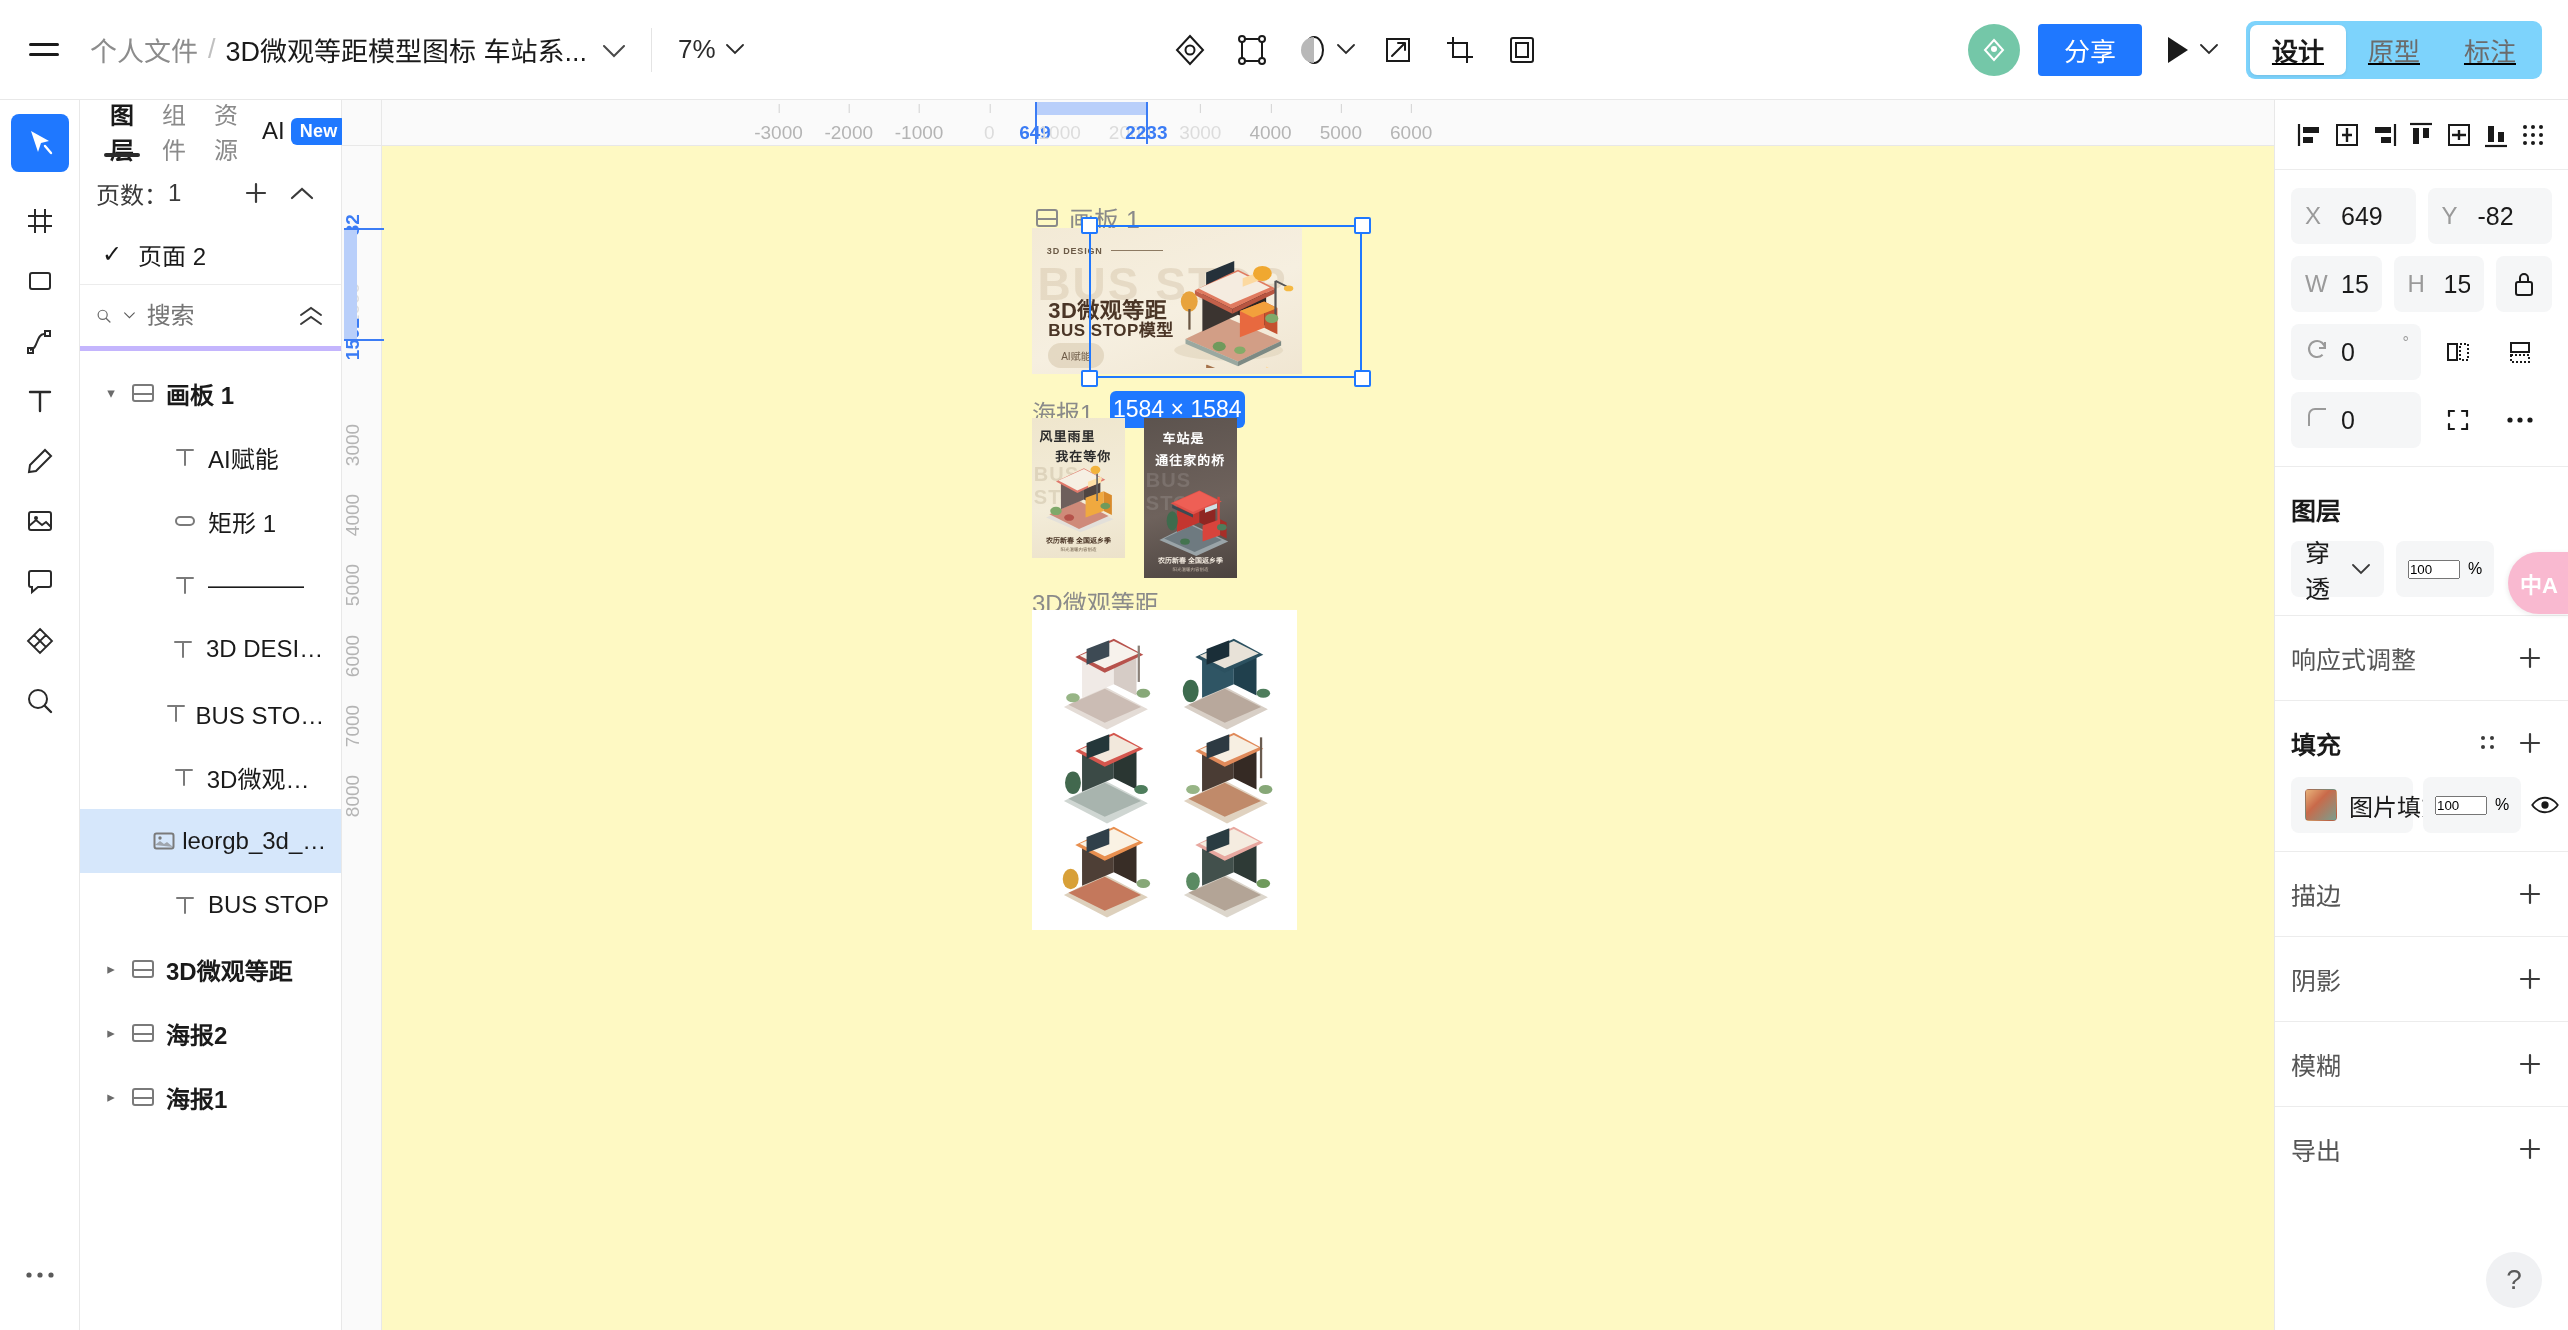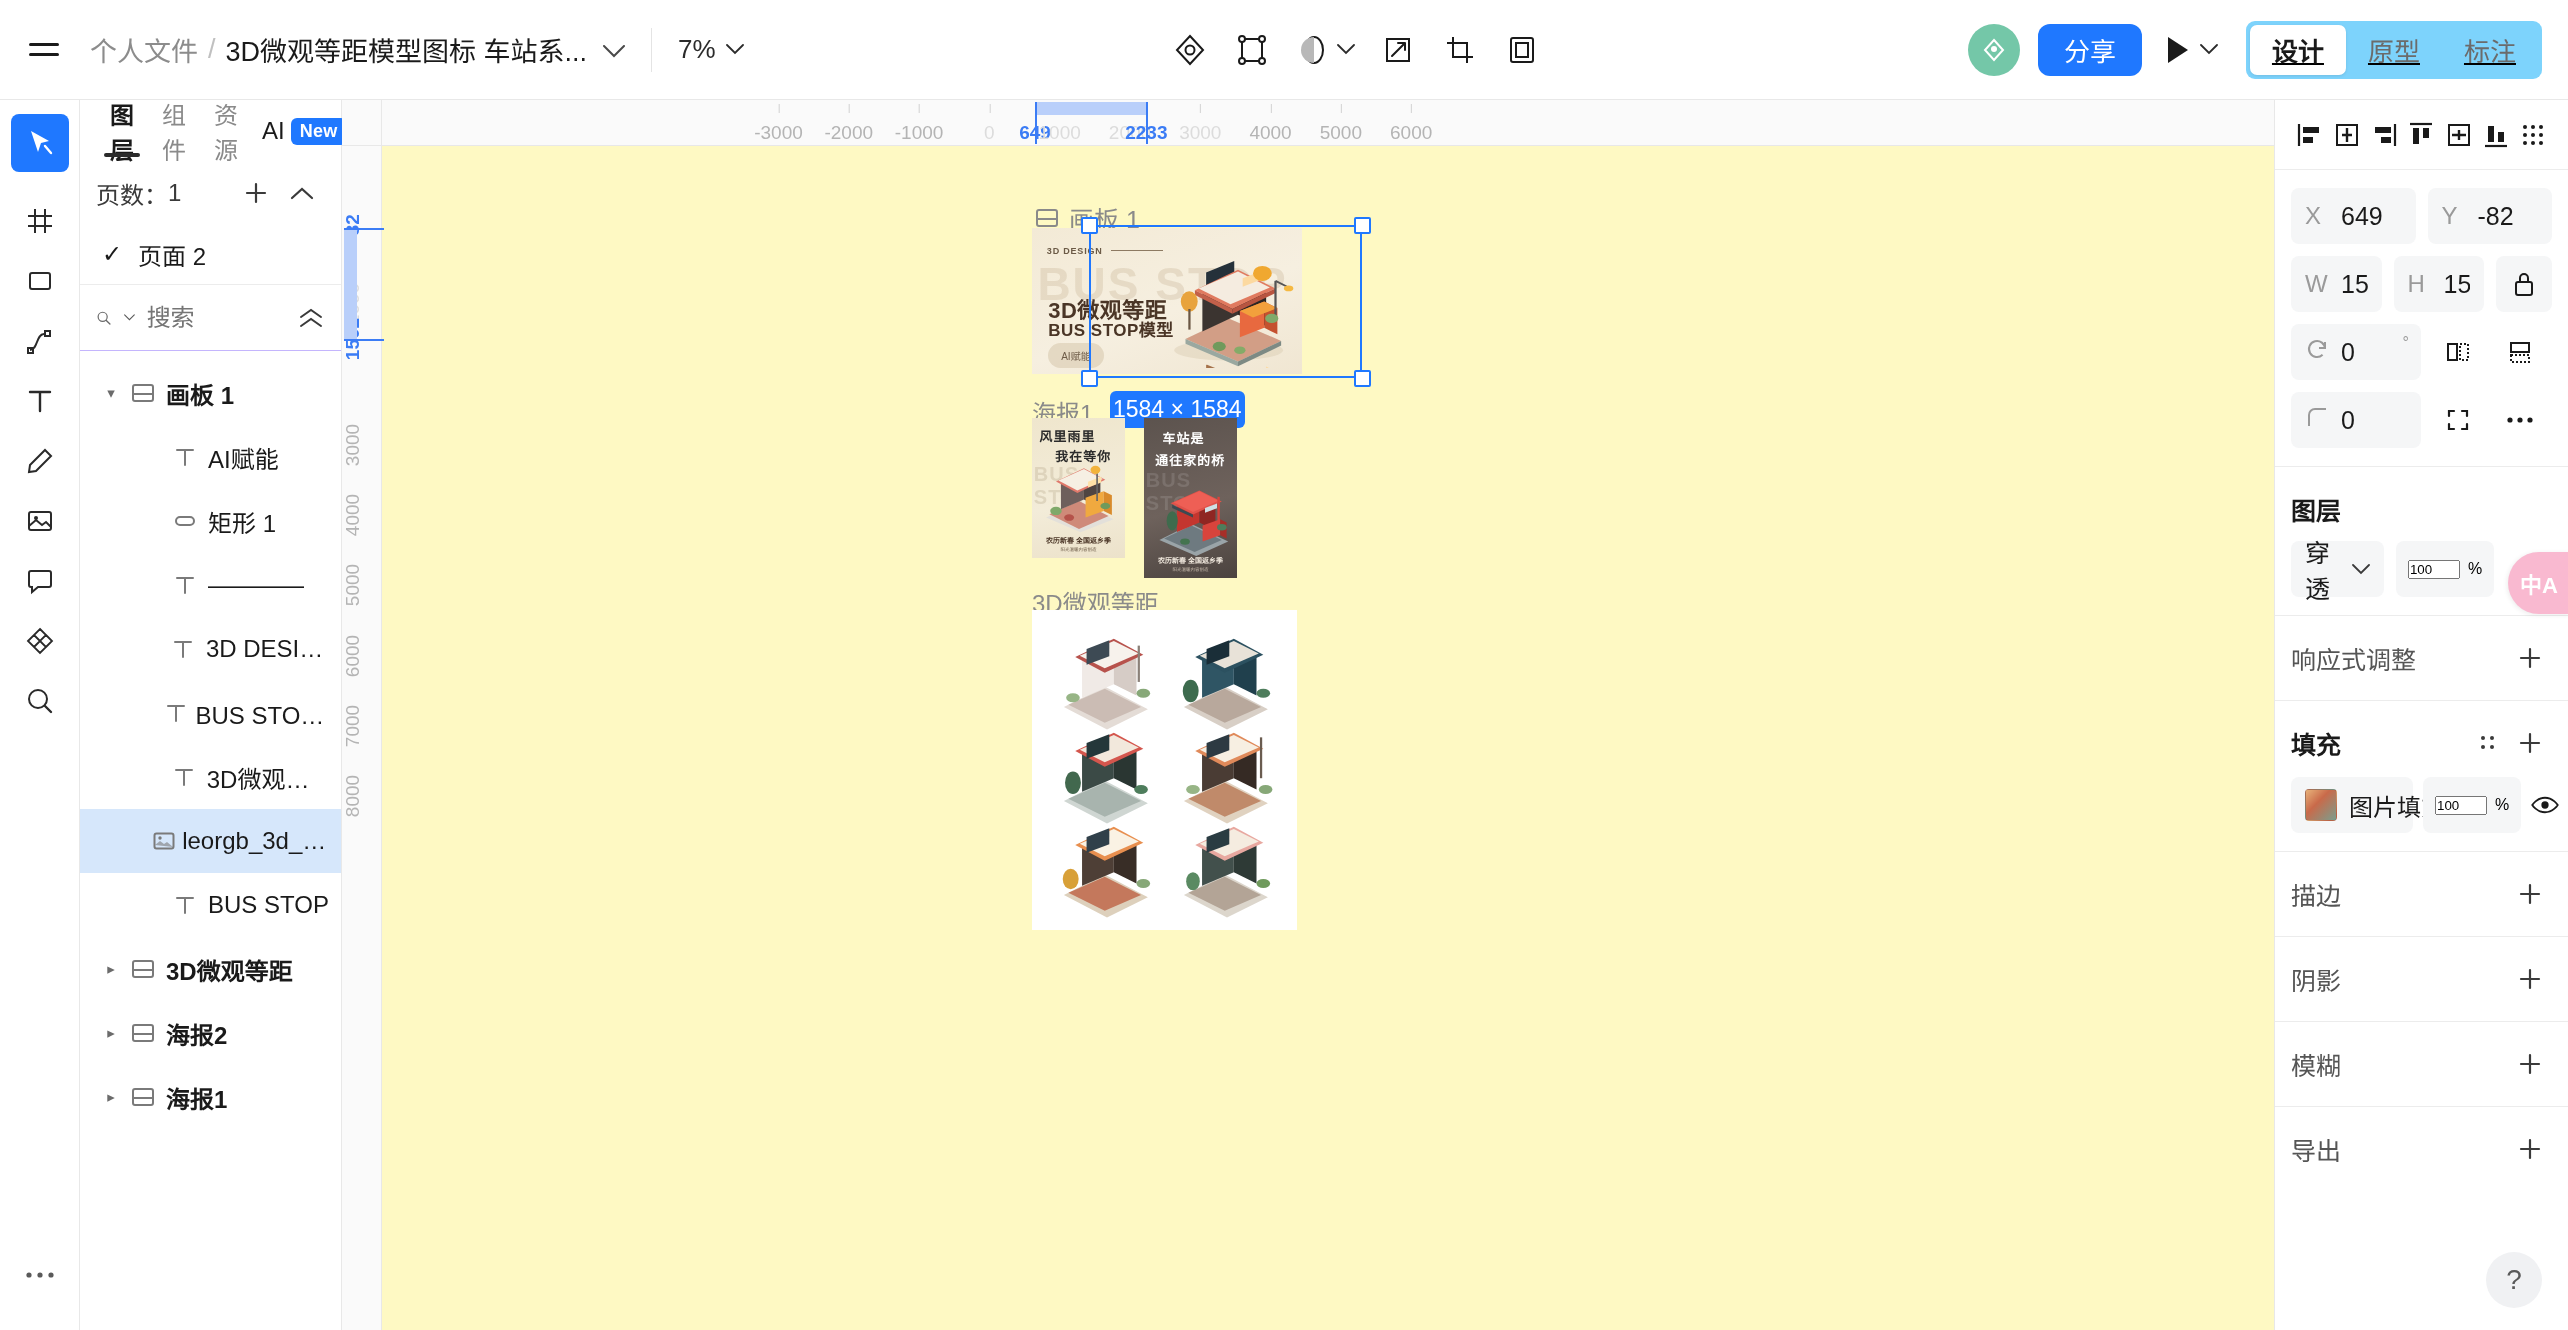--- a/index.html
+++ b/index.html
@@ -33,21 +33,21 @@
   .tb-group { display:flex; align-items:center; }
 
   .tb-right { display:flex; align-items:center; gap: 18px; margin-left: auto; }
   .avatar {
     width: 52px; height: 52px; border-radius: 50%;
     background: #74c7a8; display:flex; align-items:center; justify-content:center;
     color:#fff; cursor:pointer;
   }
   .share-btn {
     background:#1f78ff; color:#fff; font-size: 26px; font-weight: 500;
-    padding: 0 26px; height: 52px; border-radius: 12px; display:flex; align-items:center;
+    padding: 0 26px; height: 52px; border-radius: 4px; display:flex; align-items:center;
     cursor:pointer; border:none;
   }
   .play-grp { display:flex; align-items:center; gap: 12px; margin-left: 8px; cursor:pointer; }
   .play-tri { width:0;height:0;border-left: 20px solid #1a1a1a; border-top: 13px solid transparent; border-bottom: 13px solid transparent; }
   .seg {
     display:flex; align-items:flex-start; background:#7dd3fc; border-radius: 9px; padding: 4px; margin-left: 10px; text-decoration: underline;
   }
   .seg-item {
     font-size: 26px; padding: 0 22px; height: 50px; display:flex; align-items:center; justify-content:center;
     color:#6b6b6b; border-radius: 7px; cursor:pointer; white-space:nowrap;
@@ -77,21 +77,21 @@
   .ai-tab { display:flex; align-items:center; gap:6px; font-size:24px; color:#1a1a1a; padding: 0 6px 0 10px; cursor:pointer; }
   .new-badge { background:#1f78ff; color:#fff; font-size: 18px; font-weight:600; border-radius: 6px; padding: 3px 9px; letter-spacing:.3px; }
 
   .lp-pages { border-bottom:1px solid #ececec; }
   .lp-row { display:flex; align-items:center; height: 62px; padding: 0 16px; font-size: 24px; color:#3a3a3a; }
   .lp-row .sp { flex:1; }
   .ic-btn { width: 46px; height:46px; display:flex; align-items:center; justify-content:center; border-radius:6px; cursor:pointer; color:#4a4a4a; }
   .page-item { display:flex; align-items:center; gap: 14px; height: 60px; padding: 0 16px 0 22px; font-size: 24px; color:#1a1a1a; cursor:pointer; }
   .chk { color:#1a1a1a; font-size: 24px; width: 22px; }
 
-  .lp-search { display:flex; align-items:center; gap: 12px; height: 66px; padding: 0 16px; border-bottom: 1px solid #c4b5fd; }
+  .lp-search { display:flex; align-items:center; gap: 12px; height: 66px; padding: 0 16px; border-bottom: 5px solid #c4b5fd; }
   .srch-input { border:none; outline:none; font-size: 24px; color:#9a9a9a; background:transparent; width: 100%; font-family: inherit; }
 
   .tree { flex:1; overflow: hidden; padding-top: 10px; }
   .tnode { display:flex; align-items:center; height: 64px; font-size: 24px; color:#1a1a1a; cursor:pointer; padding-right:10px; }
   .tnode.sel { background:#d6e7fb; }
   .tnode .tw { width: 30px; display:flex; align-items:center; justify-content:center; color:#6b6b6b; font-size: 15px; }
   .tnode .ti { width: 34px; display:flex; align-items:center; justify-content:center; color:#7a7a7a; margin-right: 6px; }
   .tnode .tl { overflow:hidden; text-overflow:ellipsis; white-space:nowrap; }
   .tnode.bold .tl { font-weight: 700; }
   .ind0 { padding-left: 16px; }

